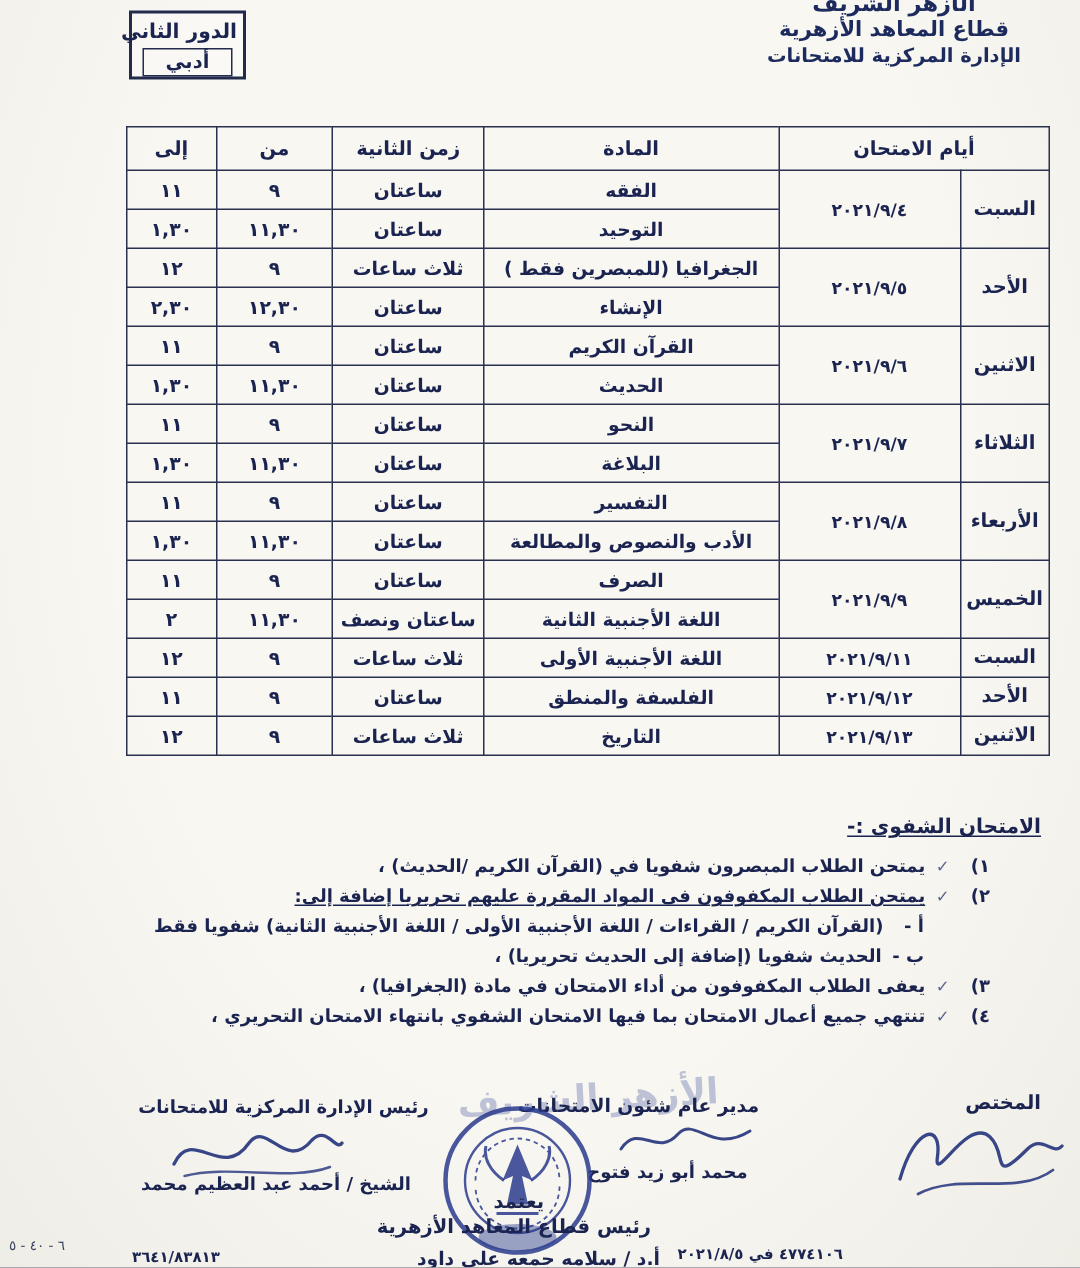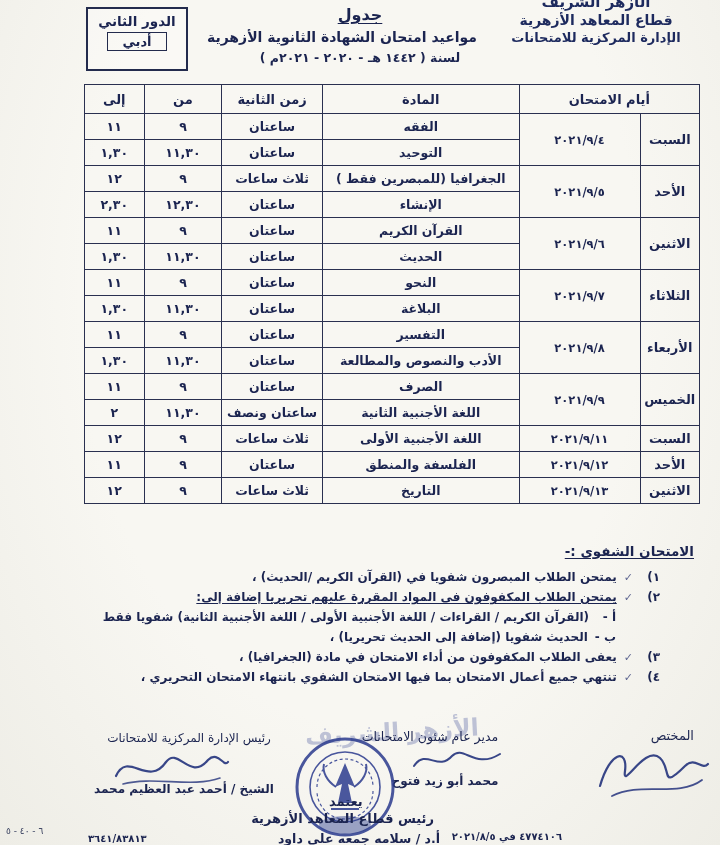--- a/index.html
+++ b/index.html
@@ -9,21 +9,21 @@
     background: radial-gradient(ellipse at 50% 35%, #f8f7f2 55%, #eeede6 100%);
     font-family:"DejaVu Sans","Liberation Sans",sans-serif;
     color:#1b2450; direction:rtl;
   }
   
   .letterhead { position:absolute; top:-7px; right:4px; width:240px; text-align:center; font-weight:bold; color:#1d2a5e; }
   .lh1 { font-size:15px; letter-spacing:2px; white-space:nowrap; }
   .lh2 { font-size:14px; margin-top:1px; white-space:nowrap; }
   .lh3 { font-size:13px; margin-top:2px; letter-spacing:.5px; white-space:nowrap; }
   
-  .round-box { position:absolute; top:7px; left:86px; width:102px; border:2px solid #232b4d; padding:4px 4px 18px; text-align:center; background:rgba(255,255,255,.25); }
+  .round-box { position:absolute; top:7px; left:86px; width:78px; border:2px solid #232b4d; padding:4px 4px 0; text-align:center; background:rgba(255,255,255,.25); }
   .round-title { font-size:13.5px; font-weight:bold; white-space:nowrap; }
   .round-sub { margin:3px auto 0; width:60px; border:1.7px solid #232b4d; font-size:13px; font-weight:bold; padding:1px 0; }
   
   .heading { position:absolute; top:5px; right:243px; width:234px; text-align:center; }
   .h-word { font-size:16px; font-weight:bold; text-decoration:underline; text-underline-offset:3px; }
   .h-line2 { font-size:14px; font-weight:bold; margin-top:5px; white-space:nowrap; }
   .h-line3 { font-size:12.5px; font-weight:bold; margin-top:5px; white-space:nowrap; }
   
   .exam-table { position:absolute; top:84px; right:20px; width:616px; border-collapse:collapse; table-layout:fixed; }
   .exam-table th, .exam-table td { border:1.6px solid #2a3050; font-weight:bold; text-align:center; vertical-align:middle; overflow:hidden; }
@@ -35,21 +35,21 @@
   .oral { position:absolute; top:543px; right:26px; left:22px; }
   .oral-title { font-size:13.5px; font-weight:bold; text-decoration:underline; text-underline-offset:2px; margin-bottom:11px; }
   .oral-item { display:flex; gap:7px; font-size:12px; font-weight:bold; margin-bottom:6px; padding-right:34px; align-items:baseline; }
   .oral-item .num { min-width:20px; }
   .check { color:#2a3570; font-size:11px; opacity:.75; }
   .oral-sub { display:flex; gap:7px; font-size:12px; font-weight:bold; margin:0 78px 6px 0; }
   .oral-sub .sub-label { min-width:20px; }
   .u { text-decoration:underline; text-underline-offset:2px; }
   
   .abs { position:absolute; }
-  .sig-title { font-weight:normal; font-size:12.5px; white-space:nowrap; }
+  .sig-title { font-weight:bold; font-size:12.5px; white-space:nowrap; }
   .sig-name  { font-weight:bold; font-size:12px; white-space:nowrap; text-align:center; }
   .wm { position:absolute; top:718px; left:305px; font-size:24px; font-weight:bold; color:#2b3b8e; opacity:.28; transform:rotate(-3deg); white-space:nowrap; }
   .approve    { position:absolute; top:794px; left:329px; font-size:13px; font-weight:bold; z-index:3; }
   .head-title { position:absolute; top:811px; left:262px; width:172px; text-align:center; font-size:13px; font-weight:bold; white-space:nowrap; z-index:3; }
   .head-name  { position:absolute; top:831px; left:230px; width:210px; text-align:right; font-size:12.5px; font-weight:bold; white-space:nowrap; z-index:3; }
   svg.scrib, svg.stamp { position:absolute; }
   
   .f-left-mark { position:absolute; left:6px;  top:826px; font-size:9px;  color:#3a4260; direction:ltr; }
   .f-left-num  { position:absolute; left:88px; top:833px; font-size:10px; font-weight:bold; direction:ltr; }
   .f-right-num { position:absolute; right:158px; top:831px; font-size:10px; font-weight:bold; direction:ltr; }
@@ -63,25 +63,20 @@
     <div class="lh1">الأزهر الشريف</div>
     <div class="lh2">قطاع المعاهد الأزهرية</div>
     <div class="lh3">الإدارة المركزية للامتحانات</div>
   </div>
 
   <div class="round-box">
     <div class="round-title">الدور الثاني</div>
     <div class="round-sub">أدبي</div>
   </div>
 
-  <div class="heading">
-    <div class="h-word">جدول</div>
-    <div class="h-line2">مواعيد امتحان الشهادة الثانوية الأزهرية</div>
-    <div class="h-line3">لسنة ( ١٤٤٢ هـ - ٢٠٢٠ - ٢٠٢١م )</div>
-  </div>
 
   <table class="exam-table" dir="rtl">
     <colgroup>
       <col style="width:58px">
         <col style="width:118px">
         <col style="width:192px">
       <col style="width:98px">
         <col style="width:76px">
         <col style="width:58px">
     </colgroup>

